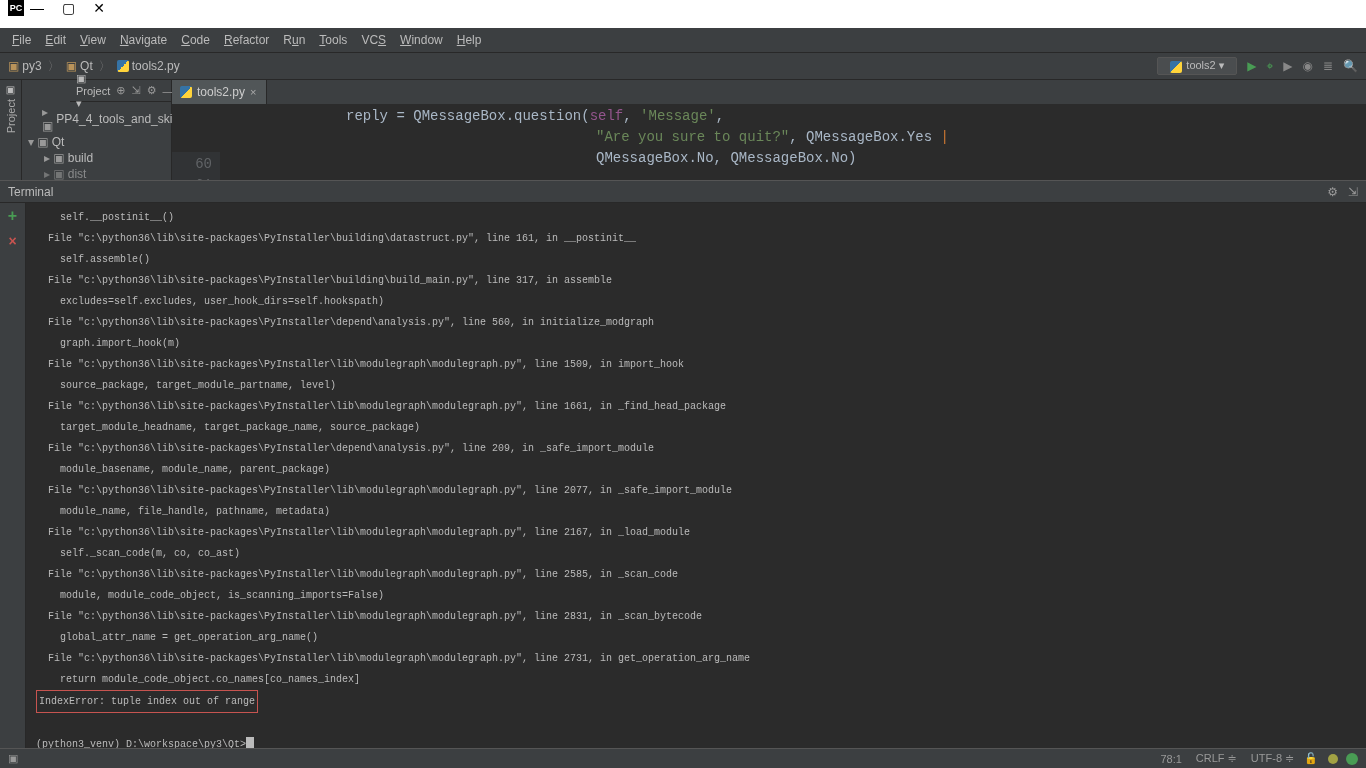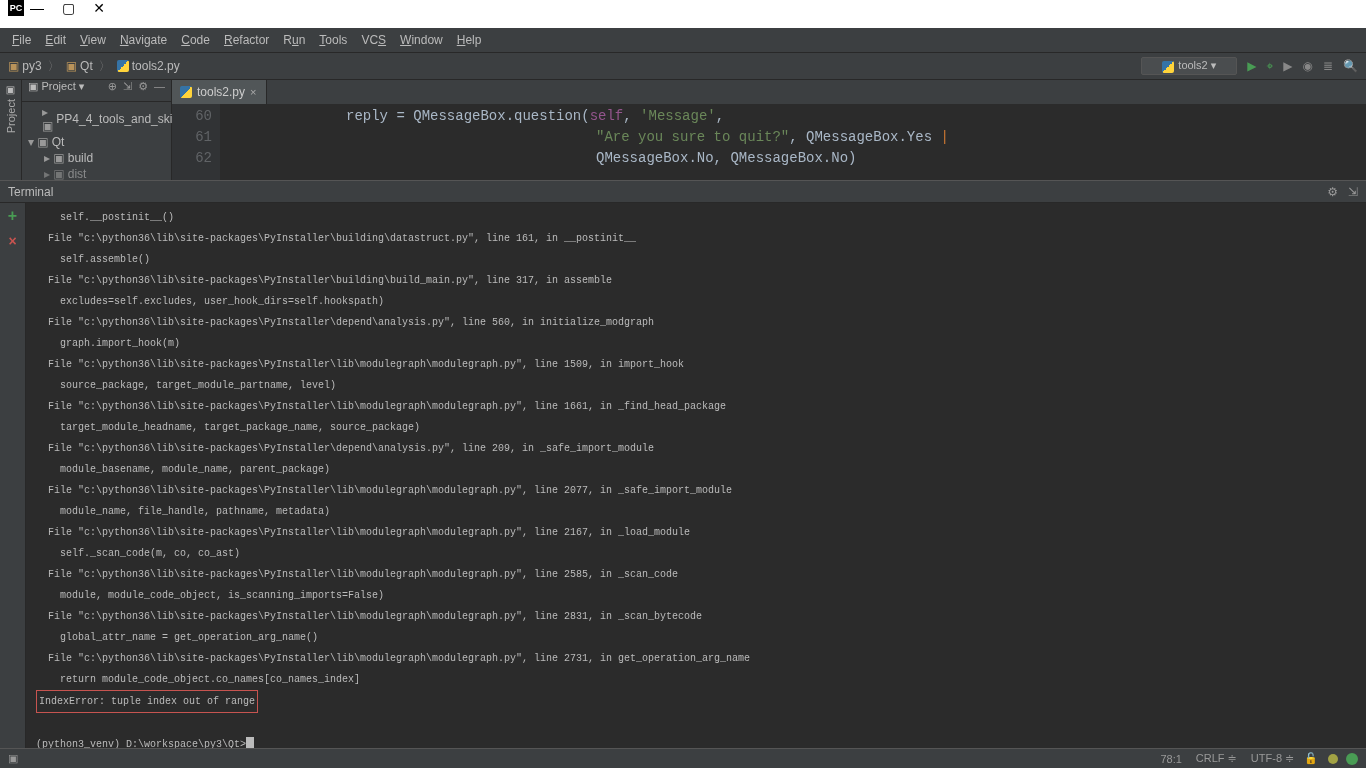--- a/index.html
+++ b/index.html
@@ -10,37 +10,37 @@
 .winctrl { display:flex; gap:18px; padding-right:8px; }
 .winctrl span { font-size:14px; cursor:pointer; font-family:Arial; }
 .menubar { height:24px; background:#3c3f41; display:flex; align-items:center; padding:0 6px; gap:2px; color:#bbb; }
 .menubar span { padding:2px 6px; cursor:pointer; }
 .menubar u { text-decoration:underline; }
 .navbar { height:28px; background:#3c3f41; display:flex; align-items:center; padding:0 8px; border-top:1px solid #282828; border-bottom:1px solid #282828; }
 .navbar .bc { display:flex; align-items:center; gap:4px; }
 .navbar .bc span { display:flex; align-items:center; gap:3px; cursor:pointer; }
 .navbar .sep { color:#777; margin:0 2px; }
 .navbar .actions { margin-left:auto; display:flex; align-items:center; gap:10px; }
-.runcfg { background:#4a4d4f; border:1px solid #555; padding:1px 20px; border-radius:2px; font-size:11px; }
+.runcfg { background:#4a4d4f; border:1px solid #555; padding:1px 12px; border-radius:2px; font-size:11px; }
 .toolcol { position:absolute; left:0; top:80px; bottom:20px; width:22px; background:#3c3f41; border-right:1px solid #282828; display:flex; flex-direction:column; align-items:center; padding-top:4px; }
 .toolcol .vtxt { writing-mode:vertical-lr; transform:rotate(180deg); font-size:11px; margin-top:4px; color:#aaa; }
 .body { position:absolute; left:22px; top:80px; right:0; height:100px; display:flex; }
 .sidebar { width:150px; background:#3c3f41; border-right:1px solid #282828; font-size:12px; color:#bbb; }
-.sidebar .hdr { height:22px; background:#3c3f41; display:flex; align-items:flex-start; padding:0 6px; border-bottom:1px solid #282828; font-size:11px; }
+.sidebar .hdr { height:22px; background:#3c3f41; display:flex; align-items:center; padding:0 6px; border-bottom:1px solid #282828; font-size:11px;margin-left:48px; }
 .sidebar .hdr .sp { flex:1; }
 .sidebar .hdr span.ic { margin-left:6px; color:#999; cursor:pointer; font-size:11px; }
 .tree { padding:2px 0; }
 .tree .row { display:flex; align-items:center; padding:1px 6px; gap:3px; cursor:pointer; }
 .tree .fld { color:#999; }
 .editor { flex:1; background:#2b2b2b; display:flex; flex-direction:column; }
 .tabs { height:24px; background:#3c3f41; display:flex; }
 .tab { background:#515658; padding:3px 10px 3px 8px; display:flex; align-items:center; gap:5px; font-size:12px; color:#ccc; border-right:1px solid #282828; }
 .tab .x { color:#aaa; font-size:11px; cursor:pointer; }
 .code { flex:1; display:flex; font-family:"Consolas","Courier New",monospace; font-size:14px; background:#2b2b2b; overflow:hidden; }
-.gutter { width:48px; background:#313335; color:#606366; text-align:right; padding:2px 8px 2px 0; line-height:21px; }
+.gutter { width:48px; background:#313335; color:#606366; text-align:right; padding:2px 8px 2px 0; line-height:21px;margin-top:48px; }
 .src { flex:1; padding:2px 0 2px 16px; color:#a9b7c6; line-height:21px; white-space:pre; }
 .kw { color:#cc7832; }
 .sf { color:#94558d; }
 .str { color:#6a8759; }
 .op { color:#a9b7c6; }
 .terminal { position:absolute; left:0; top:180px; right:0; bottom:20px; background:#2b2b2b; border-top:1px solid #555; display:flex; flex-direction:column; }
 .termhdr { height:22px; background:#3c3f41; display:flex; align-items:center; padding:0 8px; color:#bbb; font-size:12px; border-bottom:1px solid #282828; }
 .termhdr .sp { flex:1; }
 .termhdr .ic { margin-left:10px; color:#999; cursor:pointer; }
 .termbody { flex:1; display:flex; overflow:hidden; }

